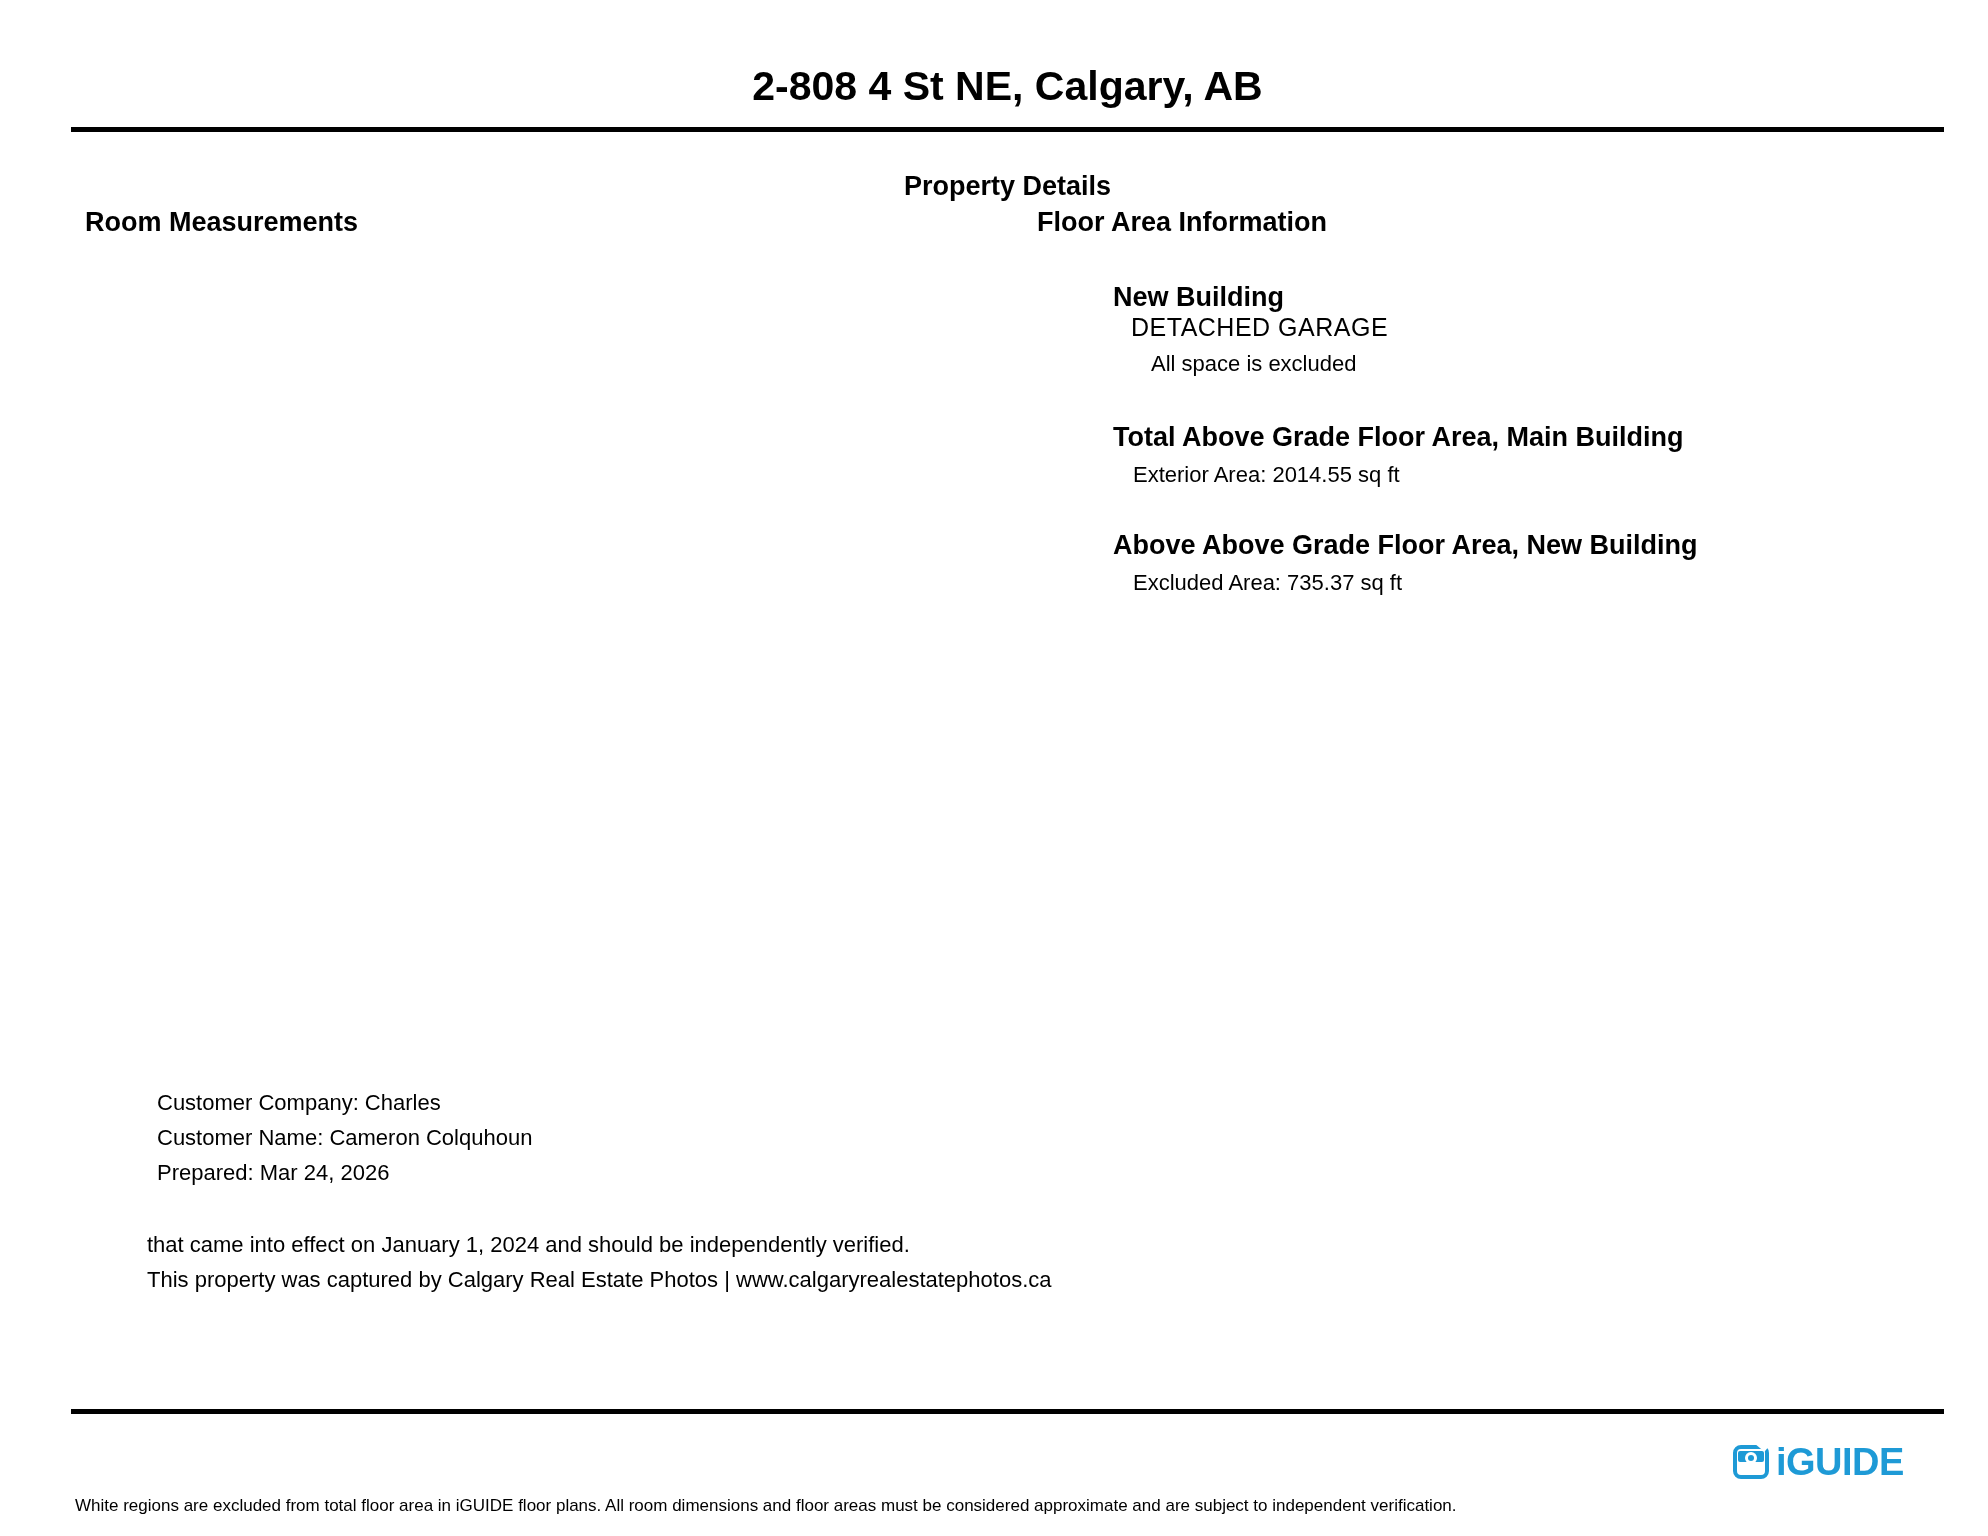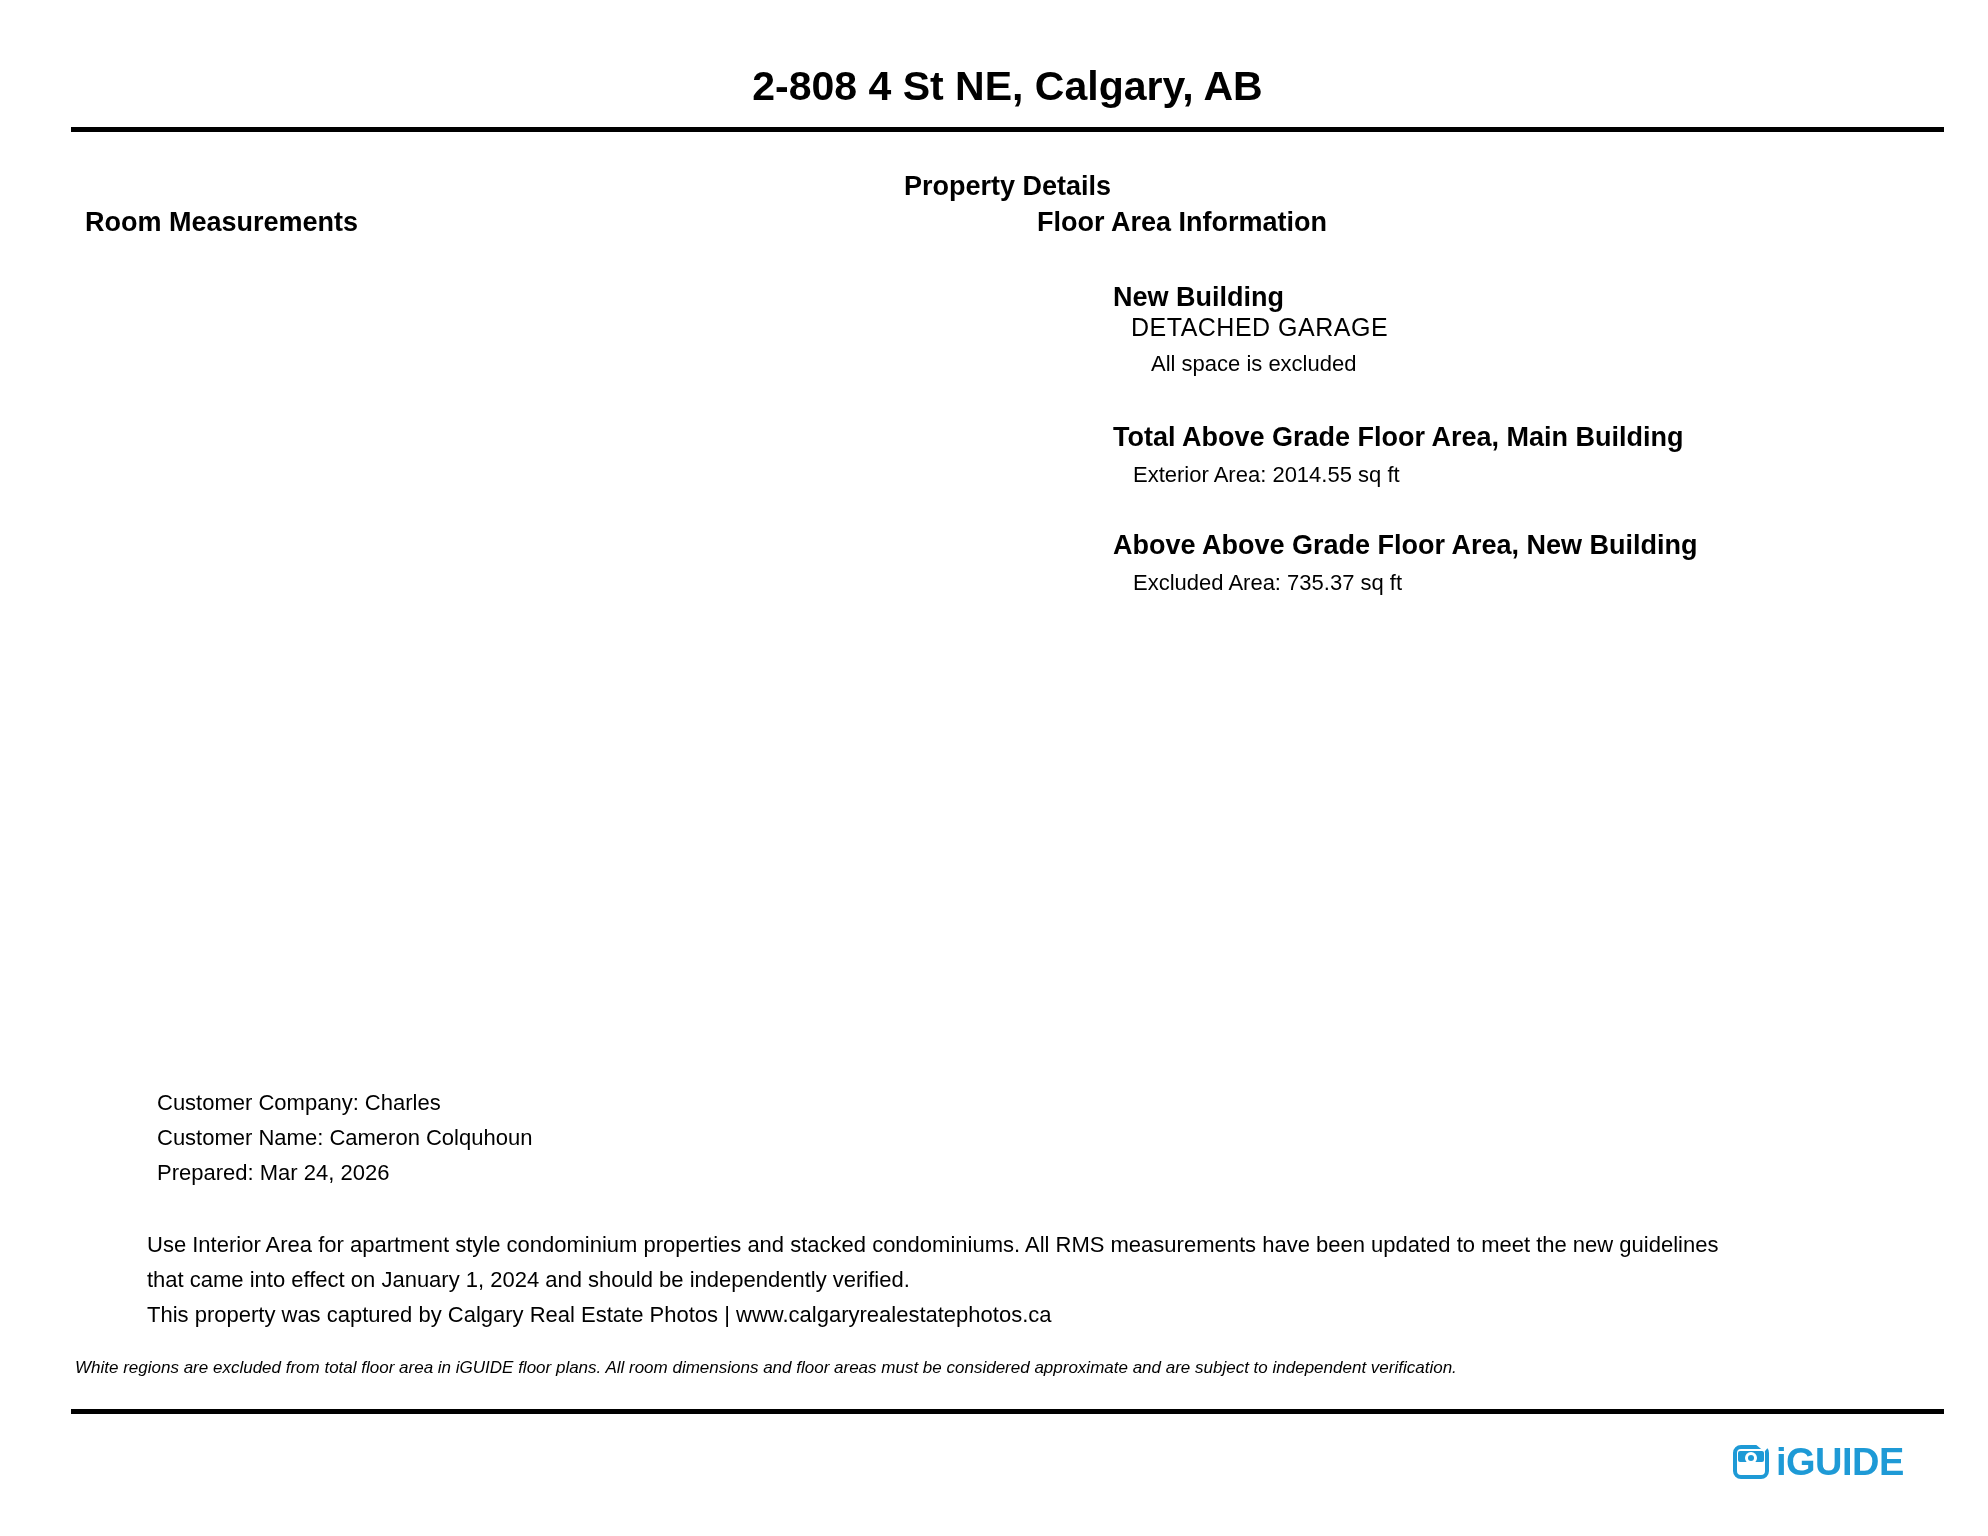--- a/index.html
+++ b/index.html
@@ -51,23 +51,22 @@
     left:157px; top:1085px;
     font-size:22px; line-height:35px;
   }
   .disclaimer-block {
     left:147px; top:1227px;
     font-size:22px; line-height:35px;
     white-space:nowrap;
   }
 
   .footer-text {
-    left:75px; top:1358px;
+    left:75px; top:1496px;
     font-size:17px;
-    font-style:italic;
   }
 
   .logo {
     left:1733px; top:1419px;
     display:flex; align-items:center; gap:7px;
   }
   .logo-icon {
     position:relative;
     width:36px; height:34px;
     border:4px solid currentColor;
@@ -116,21 +115,20 @@
 <div class="abs sub-heading tn-head">Above Above Grade Floor Area, New Building</div>
 <div class="abs detail-text tn-detail">Excluded Area: 735.37 sq ft</div>
 
 <div class="abs customer-block">
   <div>Customer Company: Charles</div>
   <div>Customer Name: Cameron Colquhoun</div>
   <div>Prepared: Mar 24, 2026</div>
 </div>
 
 <div class="abs disclaimer-block">
-  <div>Use Interior Area for apartment style condominium properties and stacked condominiums. All RMS measurements have been updated to meet the new guidelines</div>
   <div>that came into effect on January 1, 2024 and should be independently verified.</div>
   <div>This property was captured by Calgary Real Estate Photos | www.calgaryrealestatephotos.ca</div>
 </div>
 
 <div class="abs rule rule-bottom"></div>
 <div class="abs footer-text">White regions are excluded from total floor area in iGUIDE floor plans. All room dimensions and floor areas must be considered approximate and are subject to independent verification.</div>
 
 <div class="abs logo" style="color: rgb(30, 154, 214); margin-top: 24px;">
   <div class="logo-icon">
     <div class="bar"></div>

